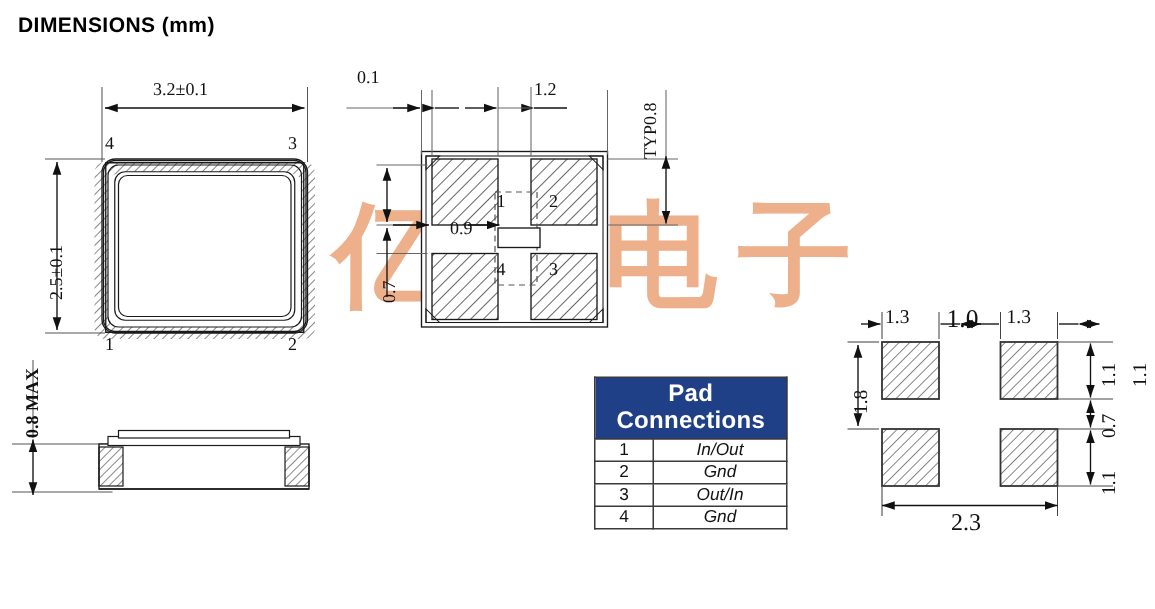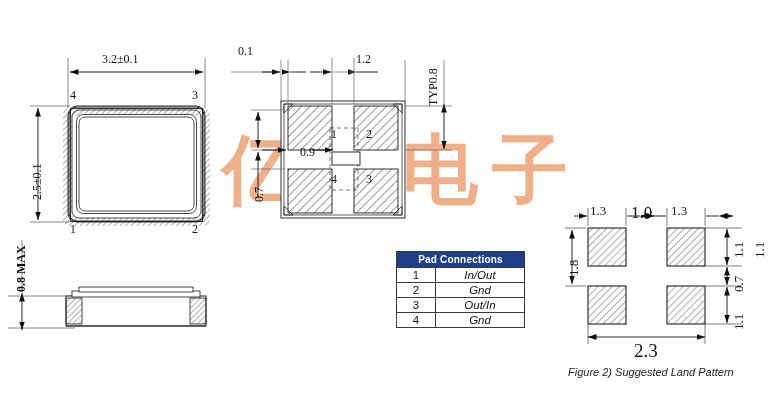--- a/index.html
+++ b/index.html
@@ -26,21 +26,21 @@
     opacity:.95;
   }
 
   
   .pc-table{
     position:absolute;left:396px;top:251px;
     border-collapse:collapse;
     font-size:11px;background:#fff;
   }
   .pc-table th{
-    background:#1f3f87;color:#fff;font-weight:bold;font-size:10px;
+    background:#1f3f87;color:#fff;font-weight:bold;font-size:16px;
     padding:2px 6px;border:1px solid #3a3a3a;text-align:center;
     letter-spacing:.2px;
   }
   .pc-table td{
     border:1px solid #3a3a3a;padding:1px 4px;text-align:center;
     font-size:11.5px;color:#111;
   }
   .pc-table td.num{width:30px;}
   .pc-table td.val{width:80px;font-style:italic;}
 
@@ -55,20 +55,21 @@
     position:absolute;font-size:12px;color:#111;
     font-family:"Liberation Serif", serif;white-space:nowrap;
   }
   .vert{transform-origin:0 0;}
 </style>
 </head>
 <body>
 
 <div id="root">
 
+  <div class="abs title">DIMENSIONS (mm)</div>
 
   <div class="wm">亿金电子</div>
 
   <svg class="layer" viewBox="0 0 770 406">
     <defs>
       <pattern id="hatch" width="6" height="6" patternUnits="userSpaceOnUse" patternTransform="rotate(45)">
         <line x1="0" y1="0" x2="0" y2="6" stroke="#1a1a1a" stroke-width="0.9"></line>
       </pattern>
       <pattern id="hatchFine" width="4" height="4" patternUnits="userSpaceOnUse" patternTransform="rotate(45)">
         <line x1="0" y1="0" x2="0" y2="4" stroke="#1a1a1a" stroke-width="0.7"></line>
@@ -226,21 +227,21 @@
   <div class="dimtxt vert" style="left:426px;top:106px;transform:rotate(-90deg);">TYP0.8</div>
   <div class="dimtxt" style="left:331px;top:127px;">1</div>
   <div class="dimtxt" style="left:366px;top:127px;">2</div>
   <div class="dimtxt" style="left:331px;top:172px;">4</div>
   <div class="dimtxt" style="left:366px;top:172px;">3</div>
 
   <div class="dimtxt" style="left:590px;top:203px;font-size:13px;">1.3</div>
   <div class="dimtxt" style="left:631px;top:203px;font-size:17px;">1.0</div>
   <div class="dimtxt" style="left:671px;top:203px;font-size:13px;">1.3</div>
   <div class="dimtxt vert" style="left:566px;top:276px;transform:rotate(-90deg);font-size:13px;">1.8</div>
-  <div class="dimtxt" style="left:634px;top:340px;font-size:19px;">2.3</div>
+  <div class="dimtxt" style="left:634px;top:340px;font-size:16px;">2.3</div>
   <div class="dimtxt vert" style="left:731px;top:258px;transform:rotate(-90deg);font-size:13px;">1.1</div>
   <div class="dimtxt vert" style="left:731px;top:292px;transform:rotate(-90deg);font-size:13px;">0.7</div>
   <div class="dimtxt vert" style="left:731px;top:330px;transform:rotate(-90deg);font-size:13px;">1.1</div>
   <div class="dimtxt vert" style="left:752px;top:258px;transform:rotate(-90deg);font-size:13px;">1.1</div>
 
   <table class="pc-table">
     <thead>
       <tr>
           <th colspan="2">Pad Connections</th>
         </tr>
@@ -258,15 +259,14 @@
         <td class="num">3</td>
         <td class="val">Out/In</td>
       </tr>
       <tr>
         <td class="num">4</td>
         <td class="val">Gnd</td>
       </tr>
     </tbody>
   </table>
 
-  <div class="abs cap cap2">Figure 2) Suggested Land Pattern</div>
 
 </div>
 
 </body></html>

